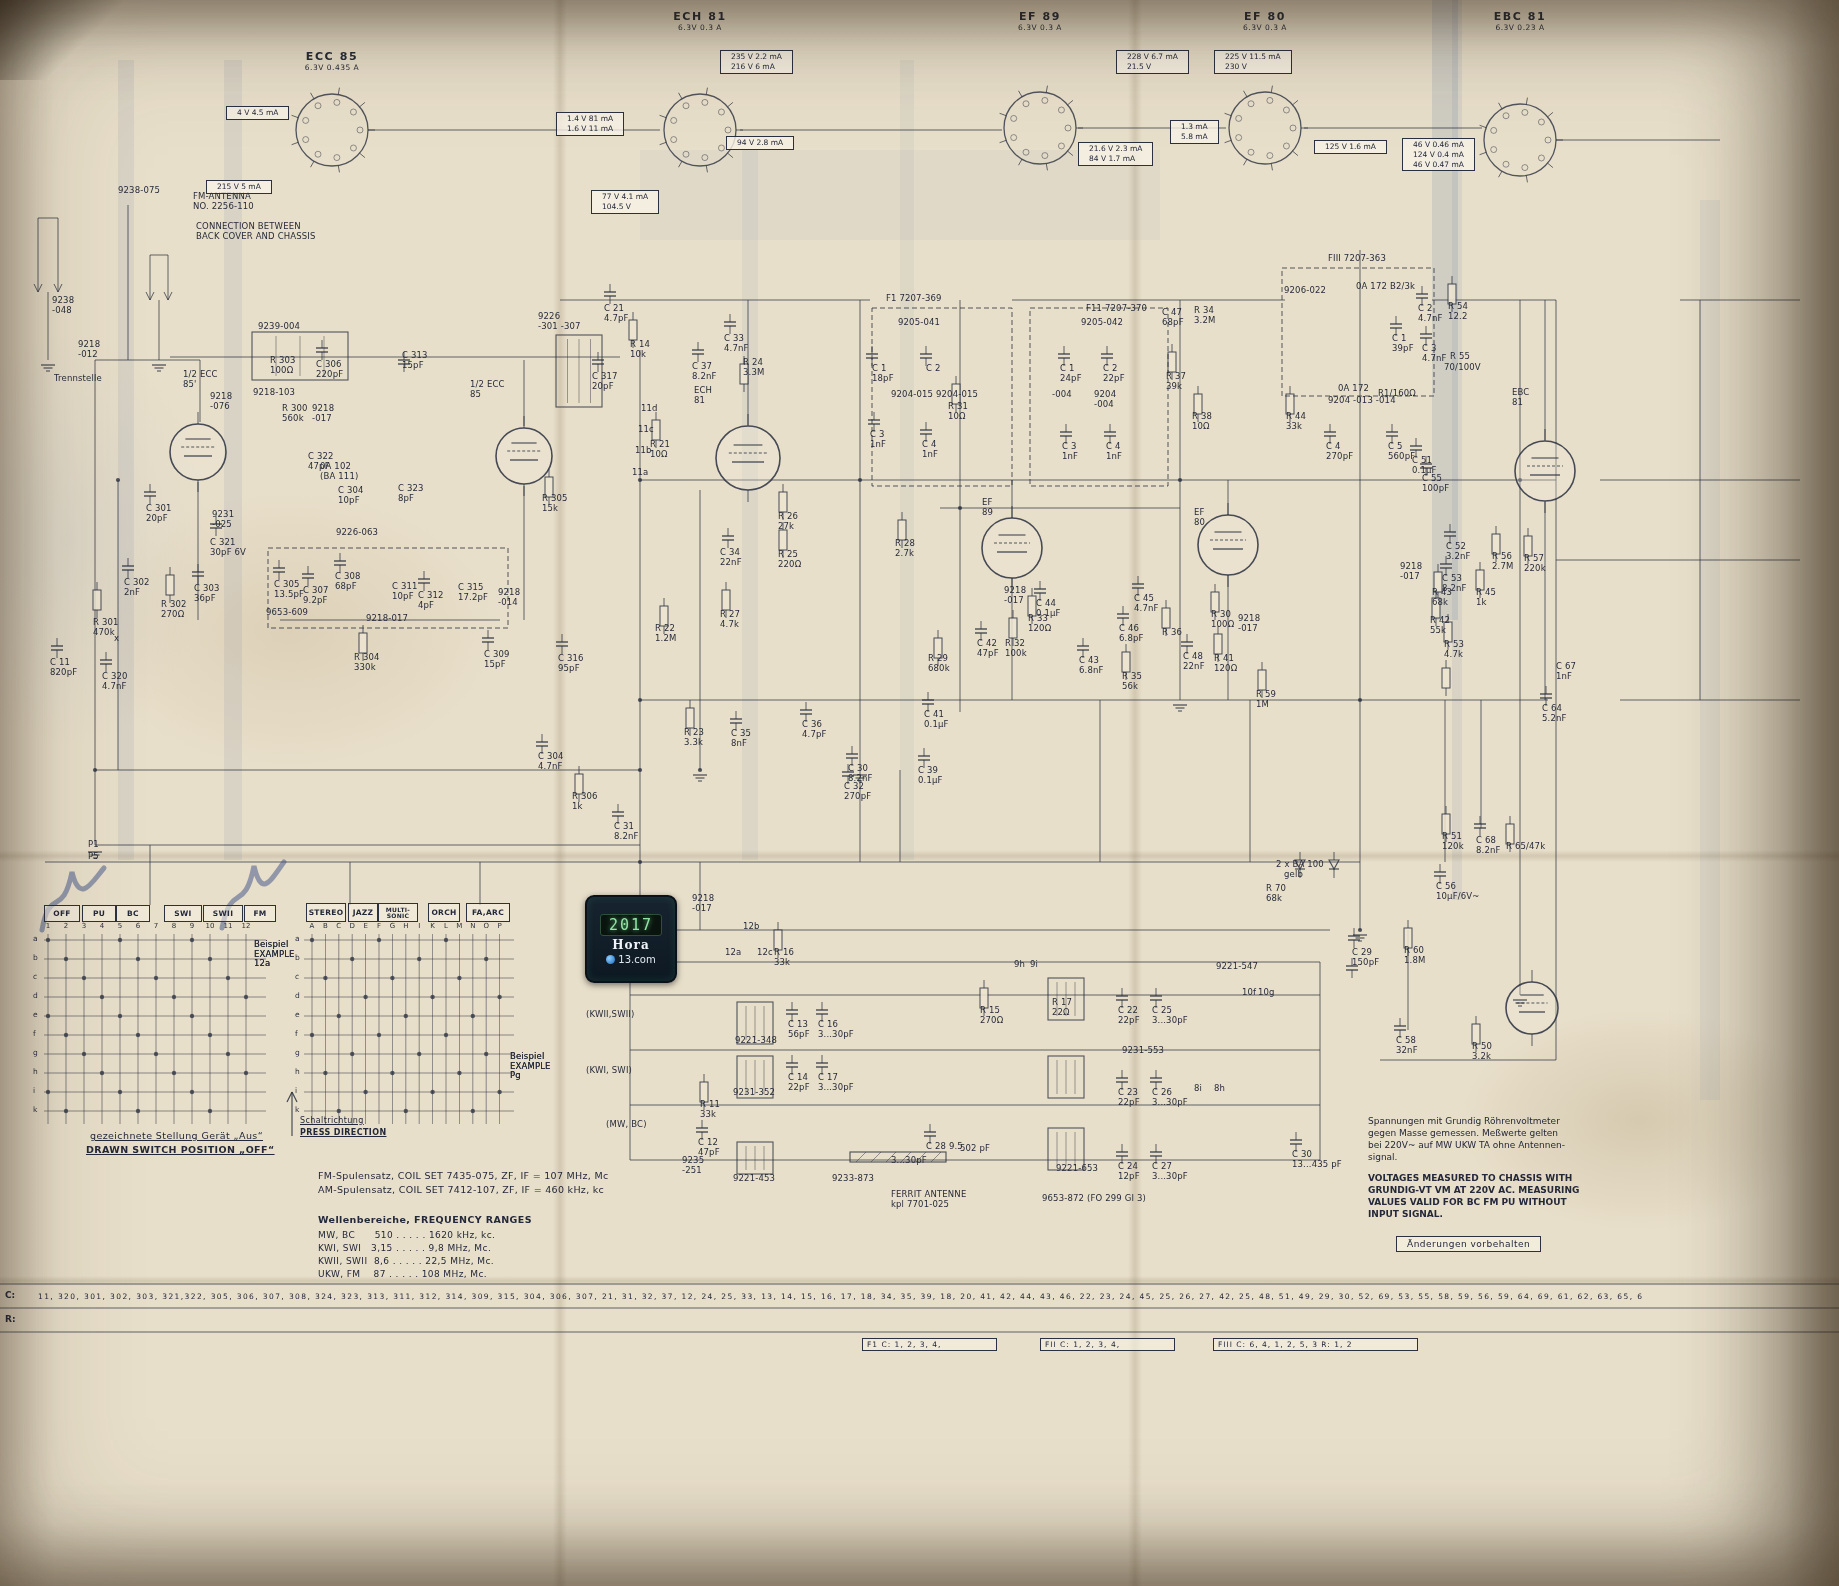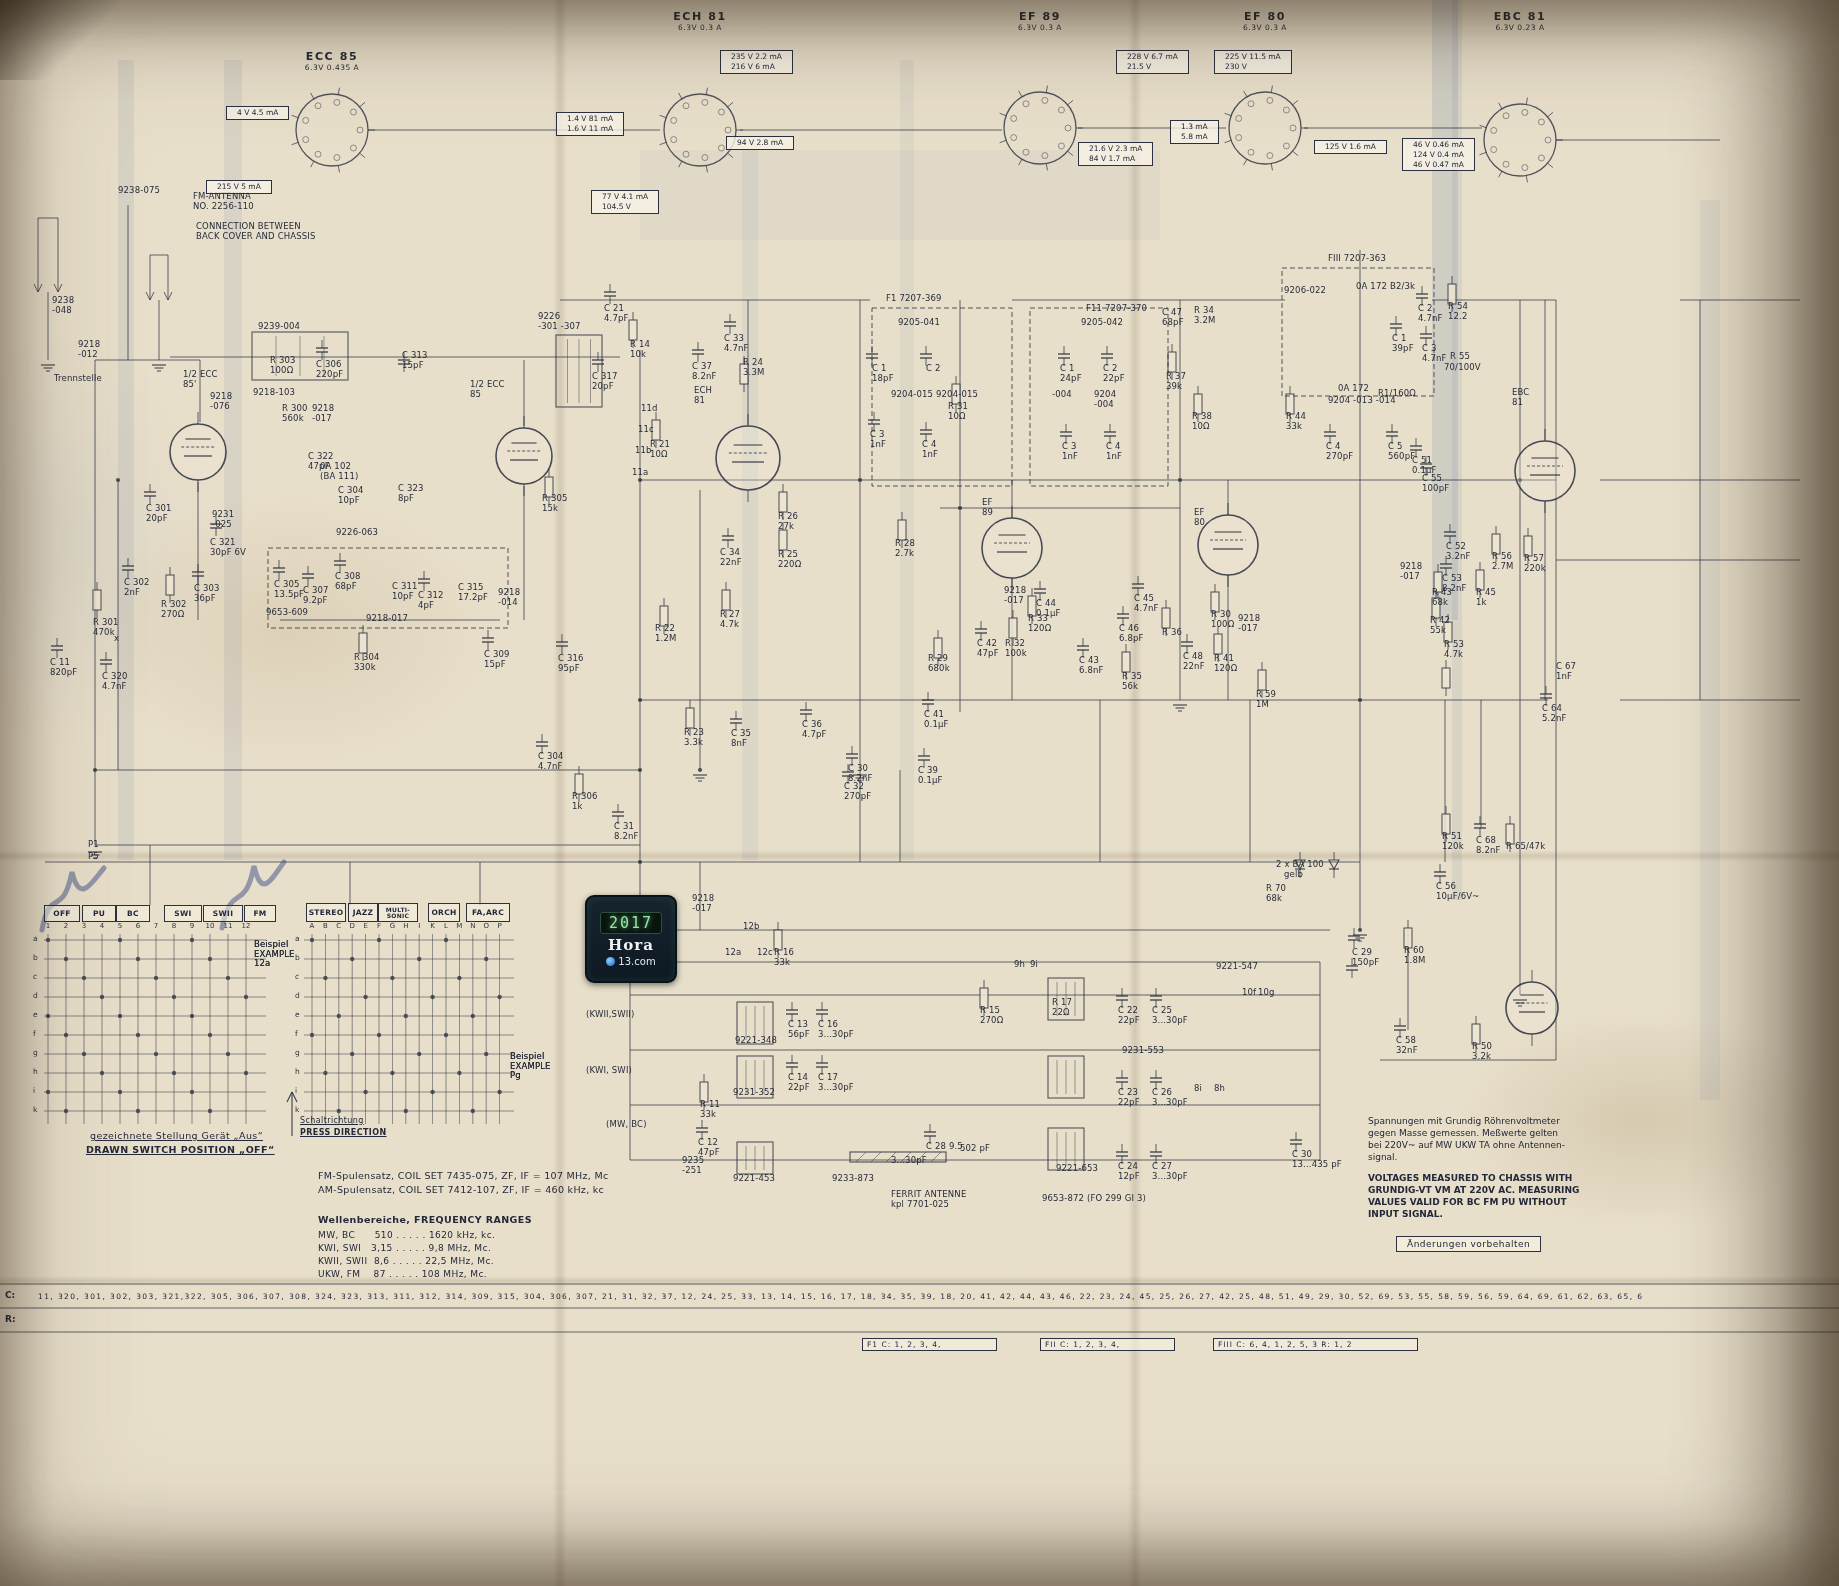--- a/index.html
+++ b/index.html
@@ -40,21 +40,21 @@
   .idx-row{position:absolute;font-size:7.5px;letter-spacing:1.4px;white-space:nowrap;overflow:hidden;color:#23283a;}
   .fbox{position:absolute;border:1px solid #2b3140;font-size:7.5px;padding:1px 4px;letter-spacing:1px;
     background:rgba(246,241,227,.6);white-space:nowrap;color:#23283a;}
   
   .wm{position:absolute;left:585px;top:895px;width:88px;height:84px;background:linear-gradient(180deg,#17242f,#0d1822);
     border:2px solid #0a1118;border-radius:9px;box-shadow:0 2px 6px rgba(0,0,0,.5), inset 0 0 8px rgba(90,200,160,.15);
     display:flex;flex-direction:column;align-items:center;justify-content:center;gap:2px;}
   .wm-display{background:#0a140e;border:1px solid #2e4f3a;border-radius:3px;color:#93e5a4;
     font-family:"DejaVu Sans Mono", monospace;font-size:15px;letter-spacing:2px;padding:1px 8px;
     text-shadow:0 0 5px rgba(120,240,160,.8);}
-  .wm-name{font-family:"DejaVu Serif", serif;font-weight:bold;font-size:15px;color:#f0f4f8;letter-spacing:1px;}
+  .wm-name{font-family:"DejaVu Serif", serif;font-weight:bold;font-size:12px;color:#f0f4f8;letter-spacing:1px;}
   .wm-site{display:flex;align-items:center;gap:3px;font-size:10px;color:#dfe9f2;}
   .wm-globe{width:9px;height:9px;border-radius:50%;background:radial-gradient(circle at 35% 35%, #8fd0ff, #1668c0);display:inline-block;}
   .vignette{position:absolute;inset:0;pointer-events:none;
     box-shadow:inset 0 0 140px rgba(55,40,22,.30), inset -70px 0 90px rgba(40,28,12,.42), inset 0 -34px 70px rgba(60,42,20,.18), inset 0 20px 50px rgba(60,42,20,.15);}
 </style>
 </head>
 <body>
 
 <div id="stage">
 

